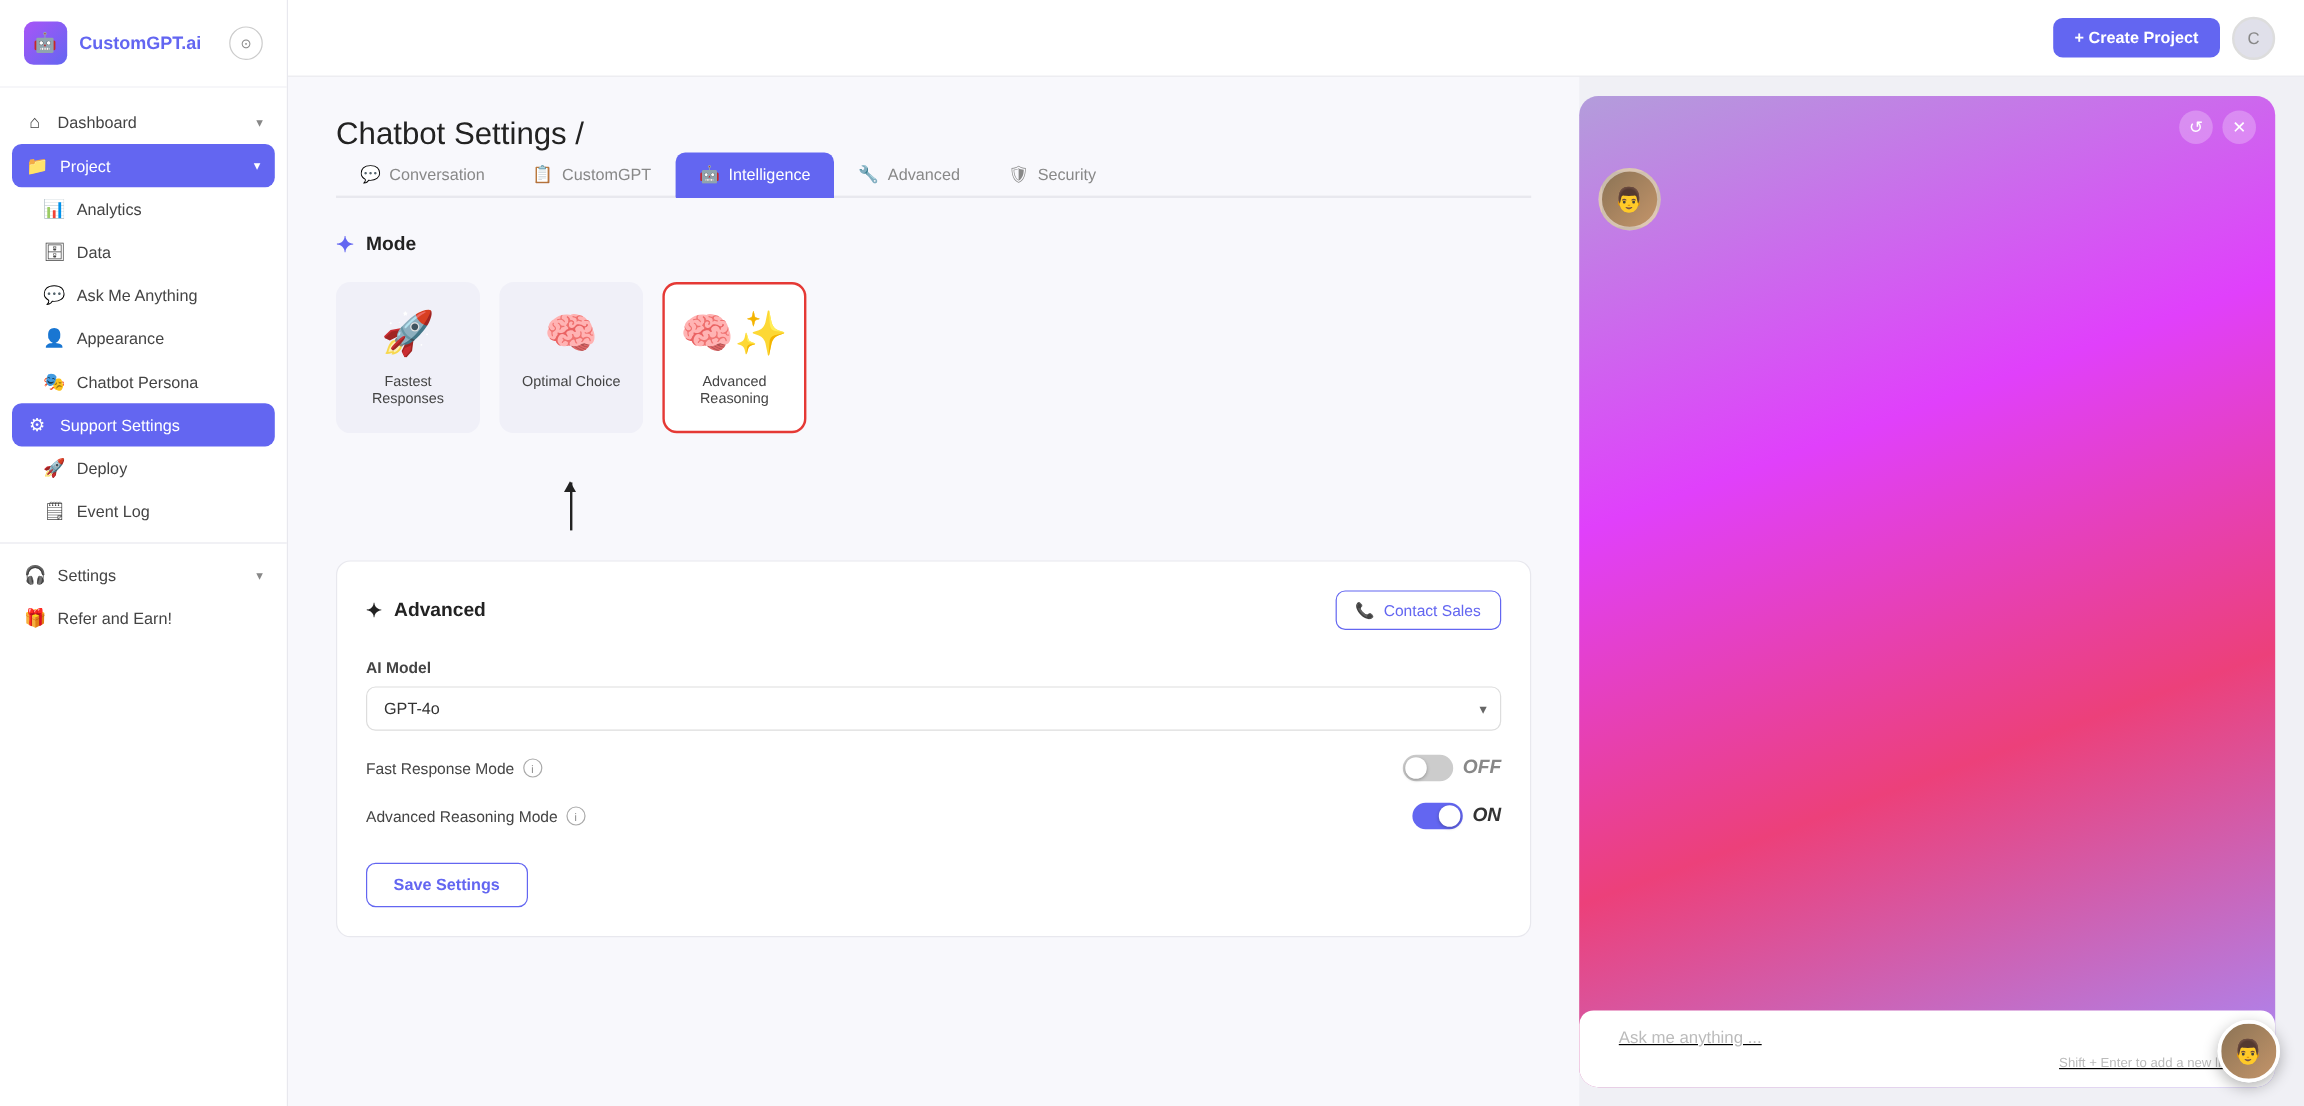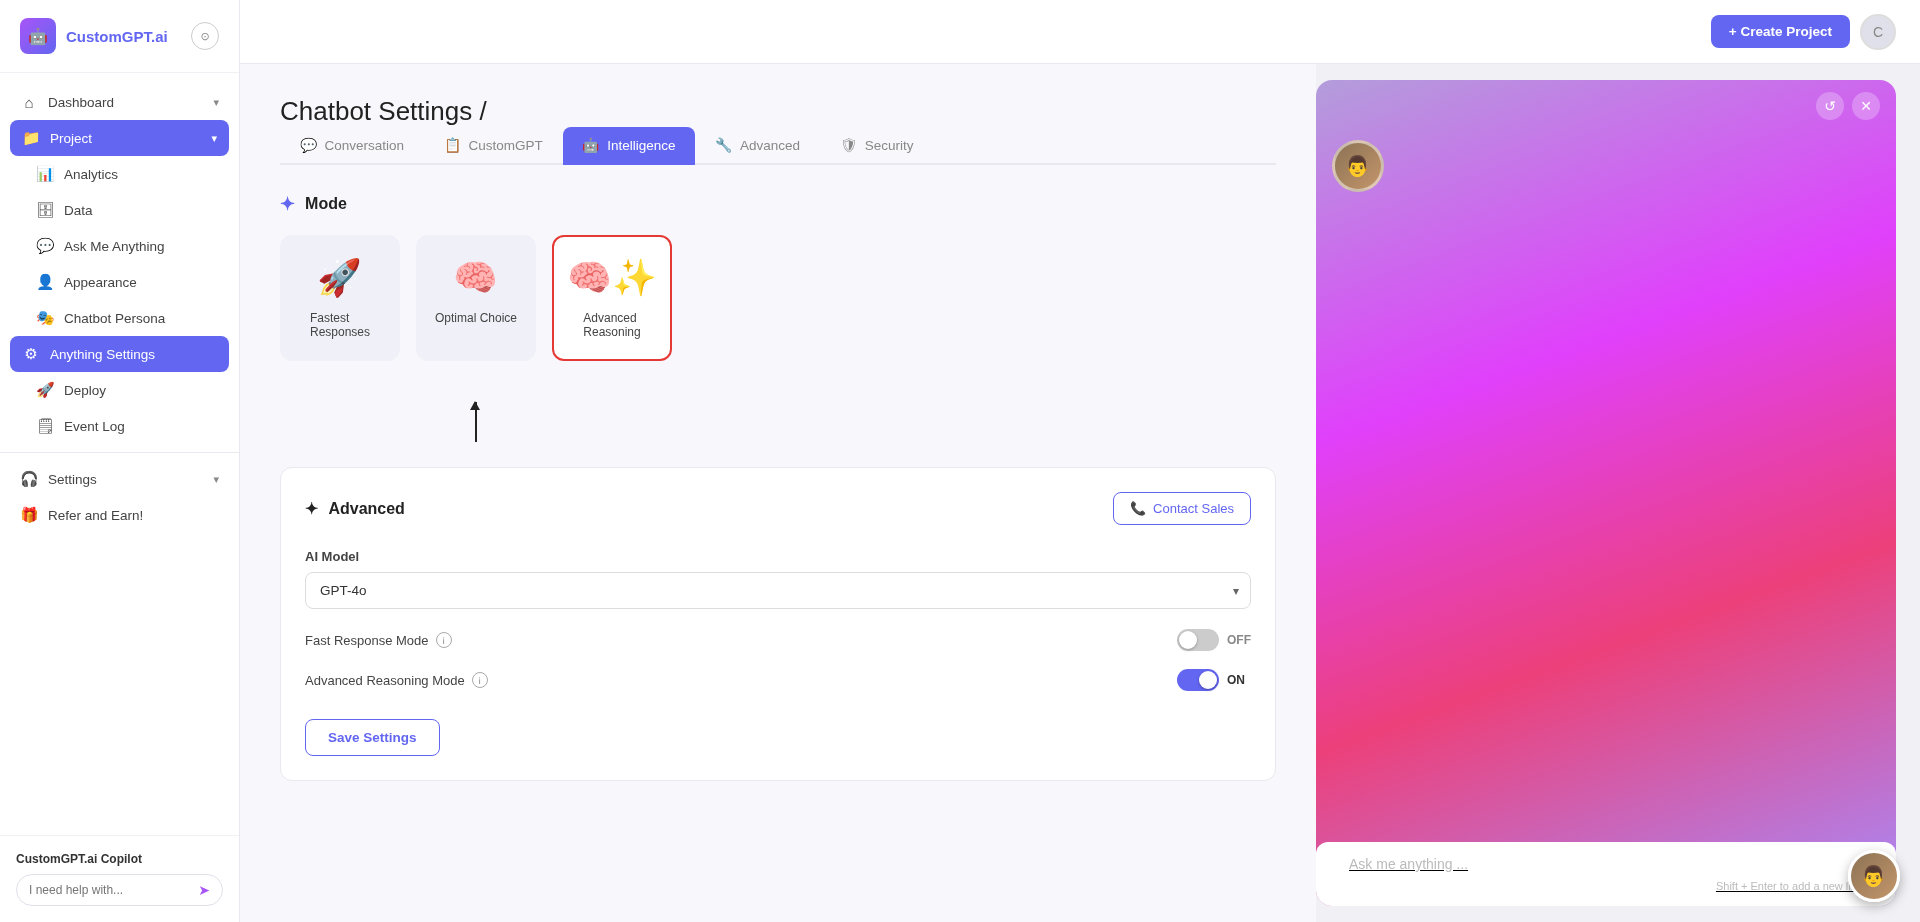--- a/index.html
+++ b/index.html
@@ -129,21 +129,21 @@
 
     .mode-cards { display: flex; gap: 16px; margin-bottom: 36px; }
     .mode-card {
       width: 120px; padding: 20px 12px; border-radius: 12px;
       background: #f0f0f8; border: 2px solid transparent;
       display: flex; flex-direction: column; align-items: center; gap: 12px;
       cursor: pointer; transition: all 0.15s;
     }
     .mode-card.selected { border: 2px solid #e53935; background: white; }
     .mode-card-icon { font-size: 36px; }
-    .mode-card-label { font-size: 12px; text-align: left; color: #444; font-weight: 500; }
+    .mode-card-label { font-size: 12px; text-align: center; color: #444; font-weight: 500; }
 
     
     .advanced-section {
       background: white; border-radius: 12px; padding: 24px;
       border: 1px solid #e8e8ee;
     }
     .advanced-header {
       display: flex; align-items: center; justify-content: space-between;
       margin-bottom: 24px;
     }
@@ -194,21 +194,21 @@
       position: relative; cursor: pointer;
     }
     .toggle.on { background: #6366f1; }
     .toggle-knob {
       width: 18px; height: 18px; border-radius: 50%; background: white;
       position: absolute; top: 2px; left: 2px;
       box-shadow: 0 1px 3px rgba(0,0,0,0.3);
       transition: left 0.15s;
     }
     .toggle.on .toggle-knob { left: 22px; }
-    .toggle-status { font-size: 12px; font-weight: 600; color: #888; min-width: 24px; }
+    .toggle-status { font-size: 16px; font-weight: 600; color: #888; min-width: 24px; font-style: italic; }
     .toggle-status.on { color: #333; }
 
     .save-btn {
       background: white; color: #6366f1; border: 1.5px solid #6366f1;
       padding: 10px 22px; border-radius: 8px; font-size: 13.5px; font-weight: 600;
       cursor: pointer; margin-top: 10px;
     }
 
     
     .chat-preview {
@@ -305,21 +305,21 @@
     <div class="nav-item" style="padding-left:36px">
       <span class="nav-icon">👤</span>
       <span>Appearance</span>
     </div>
     <div class="nav-item" style="padding-left:36px">
       <span class="nav-icon">🎭</span>
       <span>Chatbot Persona</span>
     </div>
     <div class="nav-item active">
       <span class="nav-icon">⚙</span>
-      <span>Anything Settings</span>
+      <span>Support Settings</span>
     </div>
     <div class="nav-item" style="padding-left:36px">
       <span class="nav-icon">🚀</span>
       <span>Deploy</span>
     </div>
     <div class="nav-item" style="padding-left:36px">
       <span class="nav-icon">🗒</span>
       <span>Event Log</span>
     </div>
     <div class="divider"></div>
@@ -327,27 +327,20 @@
       <span class="nav-icon">🎧</span>
       <span>Settings</span>
       <span class="nav-chevron">▾</span>
     </div>
     <div class="nav-item">
       <span class="nav-icon">🎁</span>
       <span>Refer and Earn!</span>
     </div>
   </div>
 
-  <div class="sidebar-bottom">
-    <div class="copilot-label">CustomGPT.ai Copilot</div>
-    <div class="copilot-input">
-      <input type="text" placeholder="I need help with..." style="">
-      <span class="copilot-send">➤</span>
-    </div>
-  </div>
 </div>
 
 <div class="main">
   <div class="top-bar">
     <button class="create-btn">+ Create Project</button>
     <div class="avatar-btn">C</div>
   </div>
 
   <div class="content-area">
     <div class="settings-panel">

